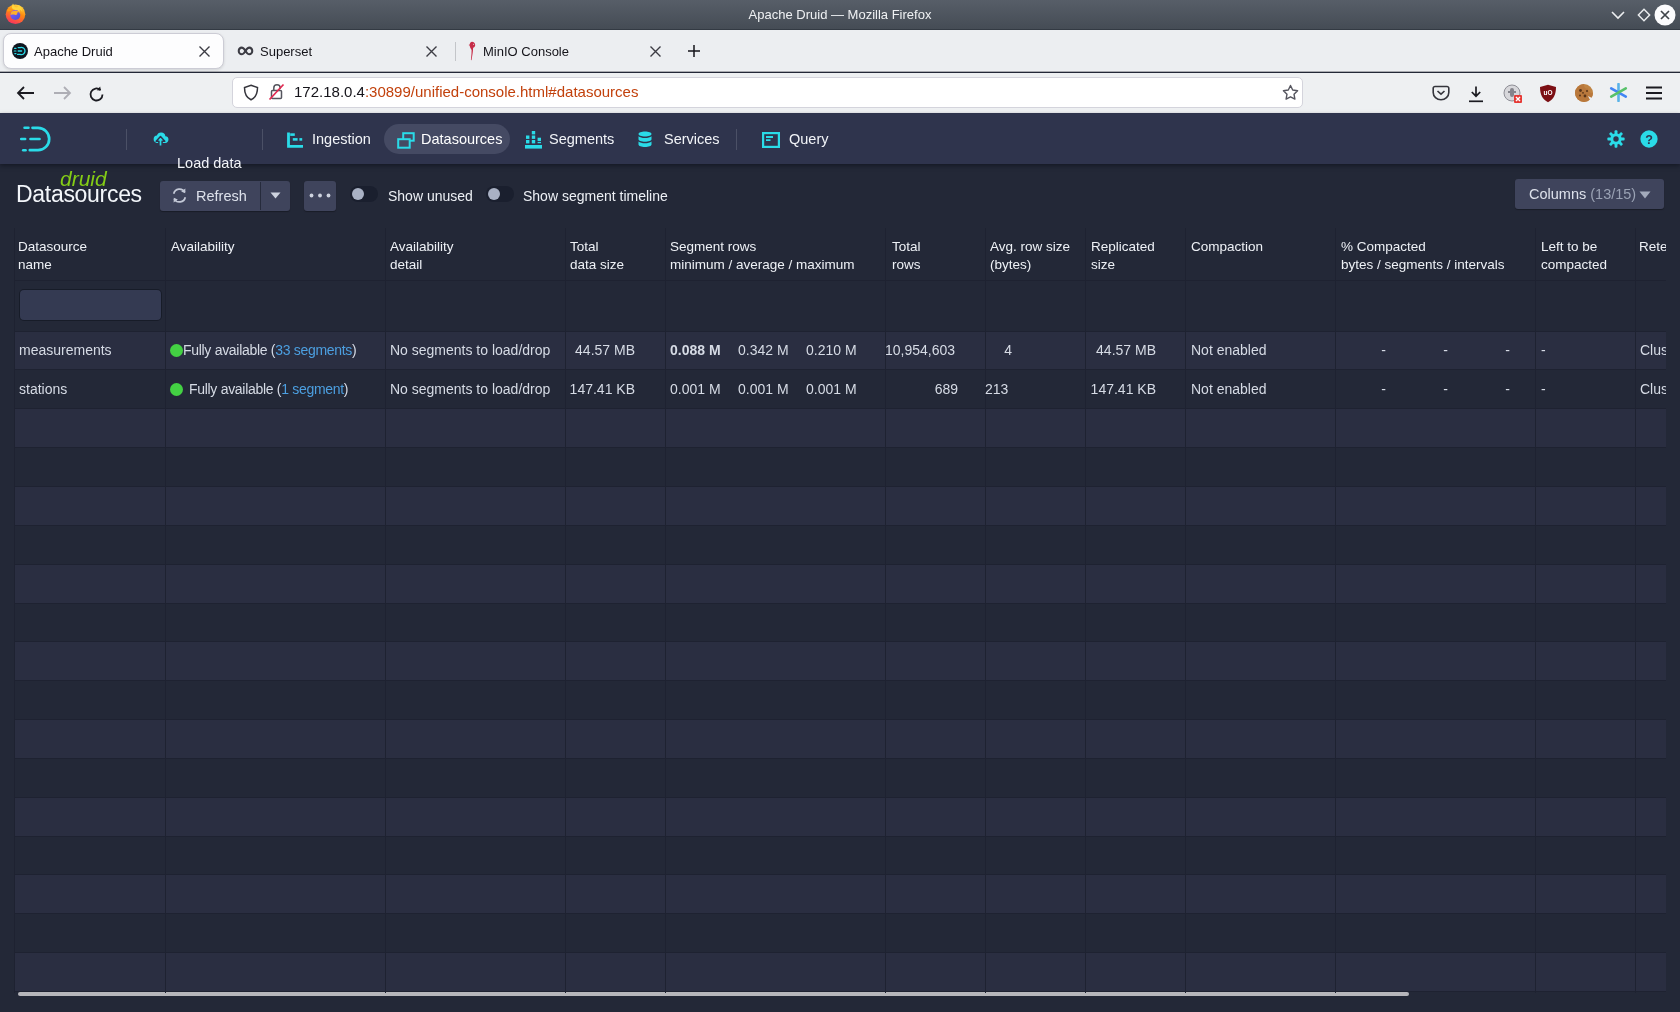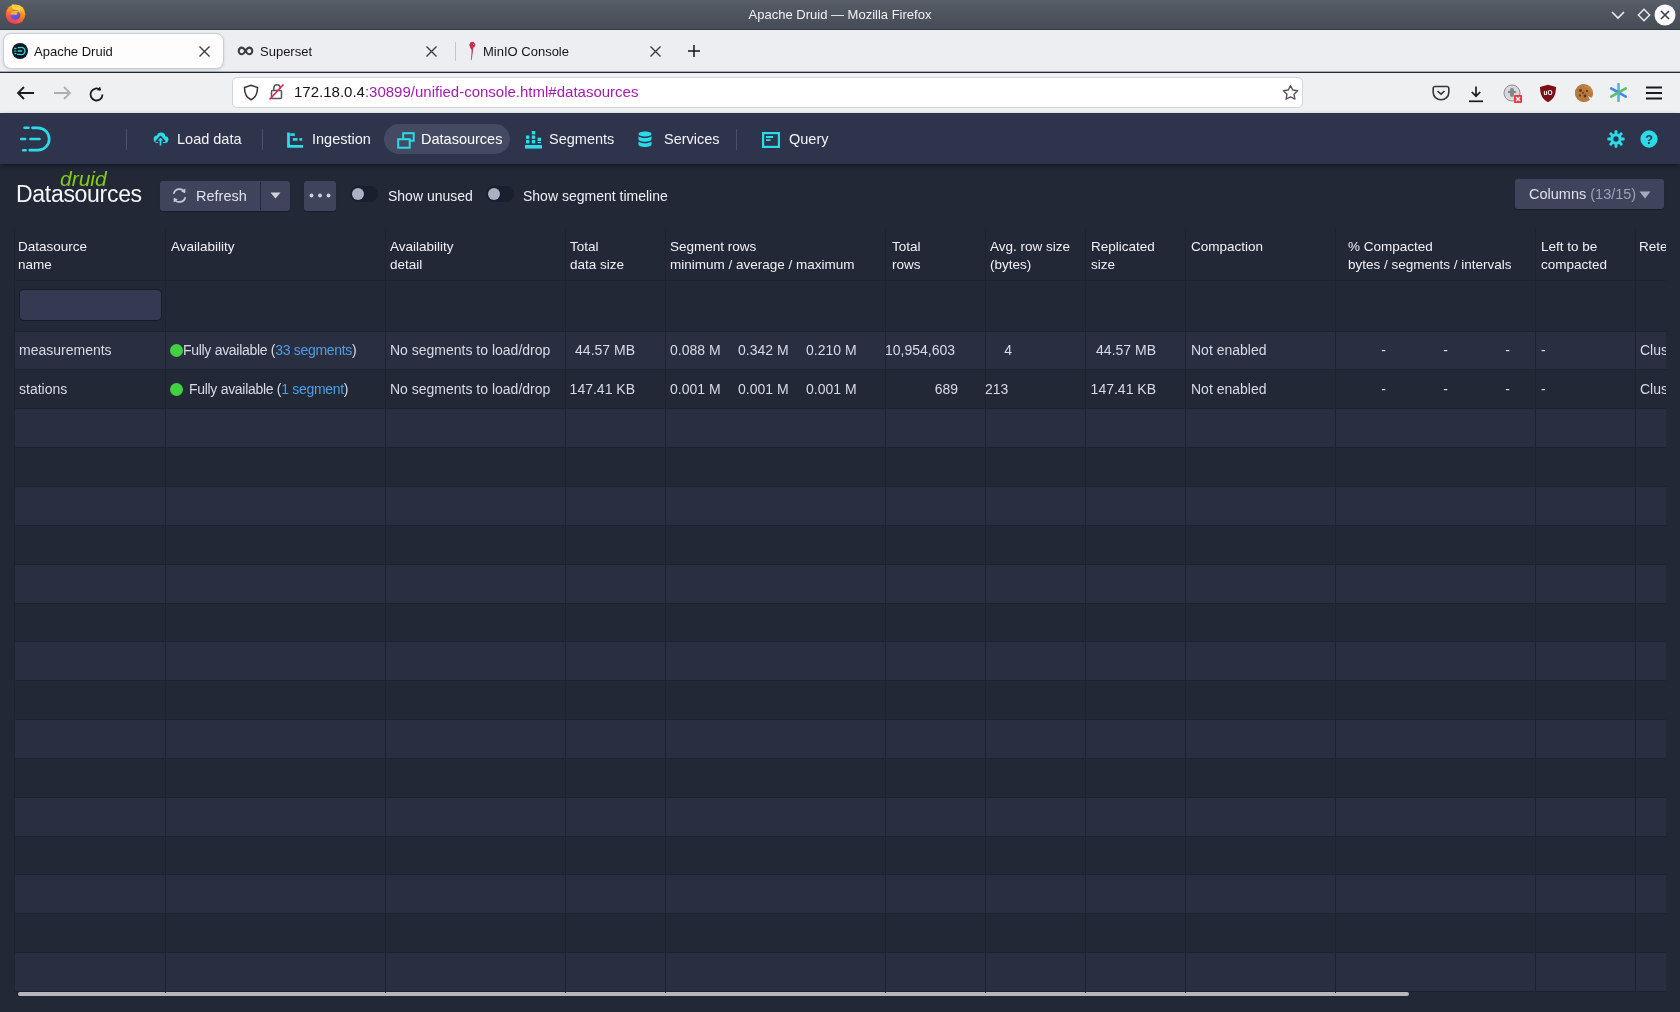--- a/index.html
+++ b/index.html
@@ -17,21 +17,21 @@
   #tabbar { position:absolute; left:0; top:30px; width:1680px; height:42px; background:#eceef1; border-bottom:1px solid #a9abb0; }
   #activetab { position:absolute; left:3px; top:3px; width:221px; height:36px; background:#fdfdfe;
     border:1px solid #ccccd5; border-radius:8px; box-shadow:0 1px 3px rgba(0,0,0,.12); }
   .tabtitle { font-size:13px; color:#15141a; position:absolute; top:14px; white-space:nowrap; }
 
   
   #toolbar { position:absolute; left:0; top:73px; width:1680px; height:40px; background:#eef0f2; }
   #urlbar { position:absolute; left:232px; top:4px; width:1071px; height:31px; background:#ffffff;
     border:1px solid #d4d4dc; border-radius:5px; }
   #urltext { position:absolute; left:61px; top:5px; font-size:15px; color:#15141a; white-space:nowrap; }
-  #urltext .dim { color:#a21caf; }
+  #urltext .dim { color:#c2410c; }
 
   
   #appheader { position:absolute; left:0; top:113px; width:1680px; height:51px; background:#2f344d; box-shadow:0 2px 4px rgba(10,12,22,0.5); }
   .navtext { position:absolute; top:18px; font-size:14.5px; color:#f2f4f8; white-space:nowrap; }
   .vsep { position:absolute; top:16px; width:1px; height:21px; background:#4b5066; }
   #navpill { position:absolute; left:384px; top:11px; width:126px; height:30px;
     background:#454a63; border-radius:15px; }
 
   
   #viewtitle { position:absolute; left:16px; top:181px; font-size:23px; letter-spacing:-0.3px; color:#f3f6fa; }
@@ -197,21 +197,21 @@
       <path d="M11.5 14 H20.5" stroke="#2adbe8" stroke-width="2.7" stroke-linecap="round"></path>
       <path d="M5.5 2.8 H9.5" stroke="#2adbe8" stroke-width="2.5" stroke-linecap="round"></path>
       <path d="M2.2 14 H6.2" stroke="#2adbe8" stroke-width="2.5" stroke-linecap="round"></path>
       <path d="M4.2 25.2 H6.6" stroke="#2adbe8" stroke-width="2.5" stroke-linecap="round"></path>
     </svg>
     <div class="navtext" style="left:60px; top:10px; font-size:21px; font-style:italic; color:#84cc16;margin-top:44px;">druid</div>
     <svg class="abs" style="left:152px; top:18px;" width="17" height="17" viewBox="0 0 17 17">
       <path d="M4.6 11.9 A3.7 3.7 0 0 1 4.9 4.6 A4.4 4.4 0 0 1 13.4 5.2 A3.3 3.3 0 0 1 12.8 11.9 Z" fill="#2adbe8"></path>
       <path d="M8.5 5.6 L12.8 10.2 H10.1 V15.3 H6.9 V10.2 H4.2 Z" fill="#2adbe8" stroke="#2f344d" stroke-width="1.5" stroke-linejoin="round"></path>
     </svg>
-    <div class="navtext" style="left:177px;">Load data</div>
+    <div class="navtext" style="left:177px;margin-top:24px;">Load data</div>
     <svg class="abs" style="left:287px; top:19px;" width="17" height="16" viewBox="0 0 17 16">
       <path d="M1.5 0.5 V14.3 H16" fill="none" stroke="#2adbe8" stroke-width="2.8"></path>
       <path d="M3.2 2.6 H7.8" stroke="#2adbe8" stroke-width="2.6"></path>
       <path d="M5.8 7.4 H10.6" stroke="#2adbe8" stroke-width="2.6"></path>
       <path d="M12.4 7.4 H15.2" stroke="#2adbe8" stroke-width="2.6"></path>
     </svg>
     <div class="navtext" style="left:312px;">Ingestion</div>
     <svg class="abs" style="left:397px; top:19px;" width="18" height="17" viewBox="0 0 18 17">
       <rect x="6.2" y="1.2" width="10.5" height="7.5" fill="none" stroke="#2adbe8" stroke-width="2"></rect>
       <rect x="1.2" y="7.2" width="11.5" height="8.5" fill="#454a63" stroke="#2adbe8" stroke-width="2"></rect>
@@ -336,30 +336,30 @@
     <div class="hline" style="top:763.0px;"></div>
     <div class="hcell" style="left:3px;">Datasource<br>name</div>
     <div class="hcell" style="left:156px;">Availability</div>
     <div class="hcell" style="left:375px;">Availability<br>detail</div>
     <div class="hcell" style="left:555px;">Total<br>data size</div>
     <div class="hcell" style="left:655px;">Segment rows<br>minimum / average / maximum</div>
     <div class="hcell" style="left:877px;">Total<br>rows</div>
     <div class="hcell" style="left:975px;">Avg. row size<br>(bytes)</div>
     <div class="hcell" style="left:1076px;">Replicated<br>size</div>
     <div class="hcell" style="left:1176px;">Compaction</div>
-    <div class="hcell" style="left:1326px;margin-left:7px;">% Compacted<br>bytes / segments / intervals</div>
+    <div class="hcell" style="left:1326px;">% Compacted<br>bytes / segments / intervals</div>
     <div class="hcell" style="left:1526px;">Left to be<br>compacted</div>
     <div class="hcell" style="left:1624px;">Retention</div>
     <div id="filterbox"></div>
     <div class="dot" style="left:155px; top:116px;"></div>
     <div class="cell" style="left:168px; top:114px; letter-spacing:-0.3px;text-align:center;">Fully available (<span class="lnk">33 segments</span>)</div>
     <div class="cell" style="left:4px; top:114px;">measurements</div>
     <div class="cell" style="left:375px; top:114px;">No segments to load/drop</div>
     <div class="cell" style="left:550px; top:114px; width:70px; text-align:right;">44.57 MB</div>
-    <div class="cell" style="left:655px; top:114px;"><span style="display:inline-block;width:68px;">0.088 M</span><span style="display:inline-block;width:68px;">0.342 M</span><span>0.210 M</span></div>
+    <div class="cell" style="left:655px; top:114px;"><span style="display:inline-block;width:68px;font-weight:bold;">0.088 M</span><span style="display:inline-block;width:68px;">0.342 M</span><span>0.210 M</span></div>
     <div class="cell" style="left:870px; top:114px; width:73px; text-align:left;">10,954,603</div>
     <div class="cell" style="left:970px; top:114px; width:27px; text-align:right;">4</div>
     <div class="cell" style="left:1070px; top:114px; width:71px; text-align:right;">44.57 MB</div>
     <div class="cell" style="left:1176px; top:114px;">Not enabled</div>
     <div class="cell" style="left:1320px; top:114px;"><span style="display:inline-block;width:51px;text-align:right;">-</span><span style="display:inline-block;width:62px;text-align:right;">-</span><span style="display:inline-block;width:62px;text-align:right;">-</span></div>
     <div class="cell" style="left:1526px; top:114px;">-</div>
     <div class="cell" style="left:1625px; top:114px;">Cluster default: P3M</div>
     <div class="dot" style="left:155px; top:155px;"></div>
     <div class="cell" style="left:174px; top:153px; letter-spacing:-0.3px;">Fully available (<span class="lnk">1 segment</span>)</div>
     <div class="cell" style="left:4px; top:153px;">stations</div>

